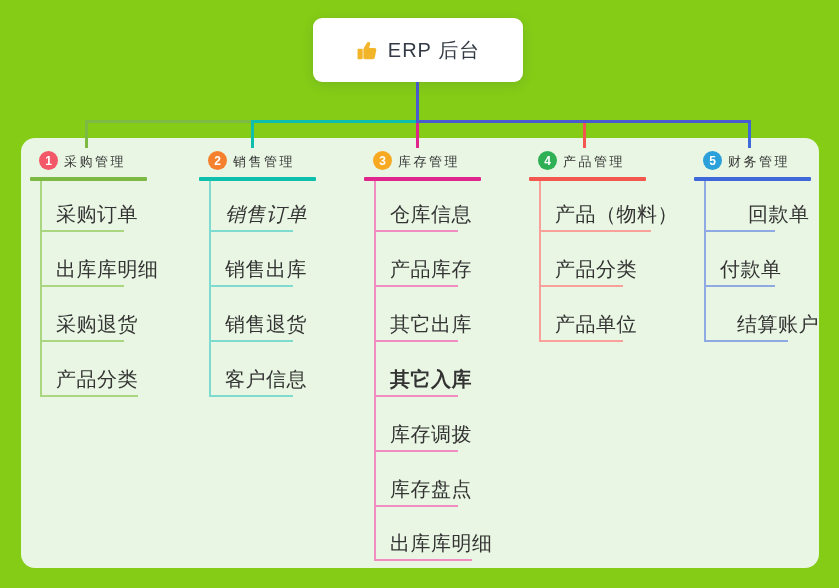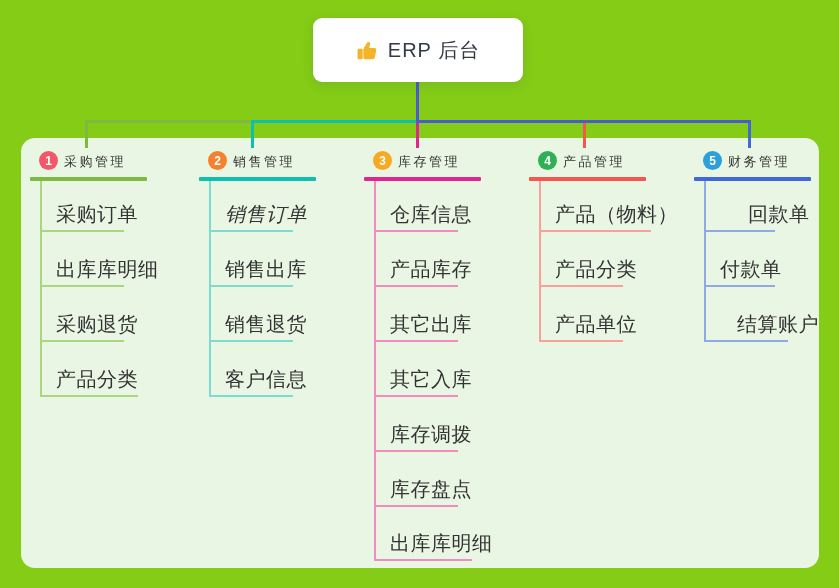--- a/index.html
+++ b/index.html
@@ -92,21 +92,21 @@
       <div class="badge" style="left: 373px; top: 151px; background: rgb(248, 169, 34); position: absolute;">3</div>
       <div class="btitle" style="left: 398px; top: 152px; position: absolute; color: rgb(51, 51, 51);">库存管理</div>
       <div style="left: 364px; top: 177px; width: 117px; height: 4px; background: rgb(224, 38, 140); border-radius: 1px; position: absolute;"></div>
       <div style="left: 374px; top: 181px; width: 2px; height: 380px; background: rgb(240, 140, 192); position: absolute;"></div>
       <div class="child-label" style="left: 390px; top: 206px; position: absolute; color: rgb(51, 51, 51);">仓库信息</div>
       <div style="left: 374px; top: 230px; width: 84px; height: 2px; background: rgb(240, 140, 192); position: absolute;"></div>
       <div class="child-label" style="left: 390px; top: 261px; position: absolute; color: rgb(51, 51, 51);">产品库存</div>
       <div style="left: 374px; top: 285px; width: 84px; height: 2px; background: rgb(240, 140, 192); position: absolute;"></div>
       <div class="child-label" style="left: 390px; top: 316px; position: absolute; color: rgb(51, 51, 51);">其它出库</div>
       <div style="left: 374px; top: 340px; width: 84px; height: 2px; background: rgb(240, 140, 192); position: absolute;"></div>
-      <div class="child-label" style="left: 390px; top: 371px; position: absolute; color: rgb(51, 51, 51);">其它入库</div>
+      <div class="child-label" style="left: 390px; top: 371px; position: absolute; color: rgb(51, 51, 51); font-weight: bold;">其它入库</div>
       <div style="left: 374px; top: 395px; width: 84px; height: 2px; background: rgb(240, 140, 192); position: absolute;"></div>
       <div class="child-label" style="left: 390px; top: 426px; position: absolute; color: rgb(51, 51, 51);">库存调拨</div>
       <div style="left: 374px; top: 450px; width: 84px; height: 2px; background: rgb(240, 140, 192); position: absolute;"></div>
       <div class="child-label" style="left: 390px; top: 481px; position: absolute; color: rgb(51, 51, 51);">库存盘点</div>
       <div style="left: 374px; top: 505px; width: 84px; height: 2px; background: rgb(240, 140, 192); position: absolute;"></div>
       <div class="child-label" style="left: 390px; top: 535px; position: absolute; color: rgb(51, 51, 51);">出库库明细</div>
       <div style="left: 374px; top: 559px; width: 98px; height: 2px; background: rgb(240, 140, 192); position: absolute;"></div>
       <div class="badge" style="left: 538px; top: 151px; background: rgb(48, 176, 85); position: absolute;">4</div>
       <div class="btitle" style="left: 563px; top: 152px; position: absolute; color: rgb(51, 51, 51);">产品管理</div>
       <div style="left: 529px; top: 177px; width: 117px; height: 4px; background: rgb(244, 87, 79); border-radius: 1px; position: absolute;"></div>

